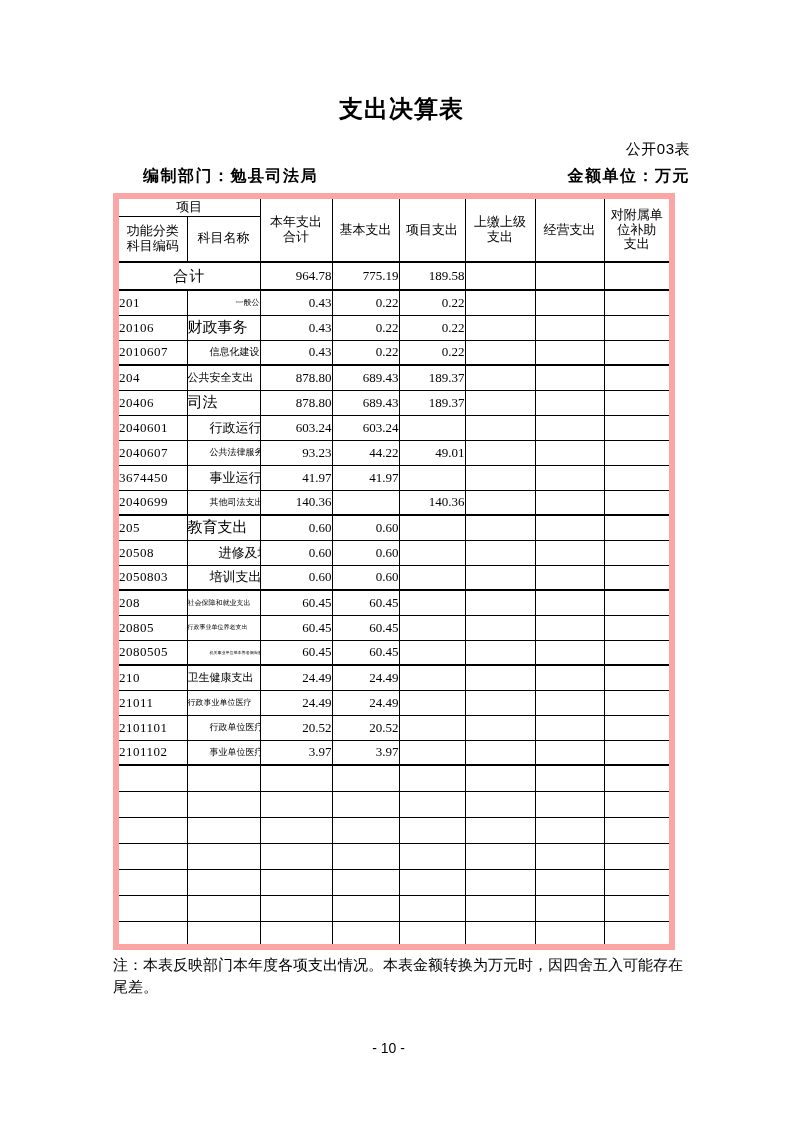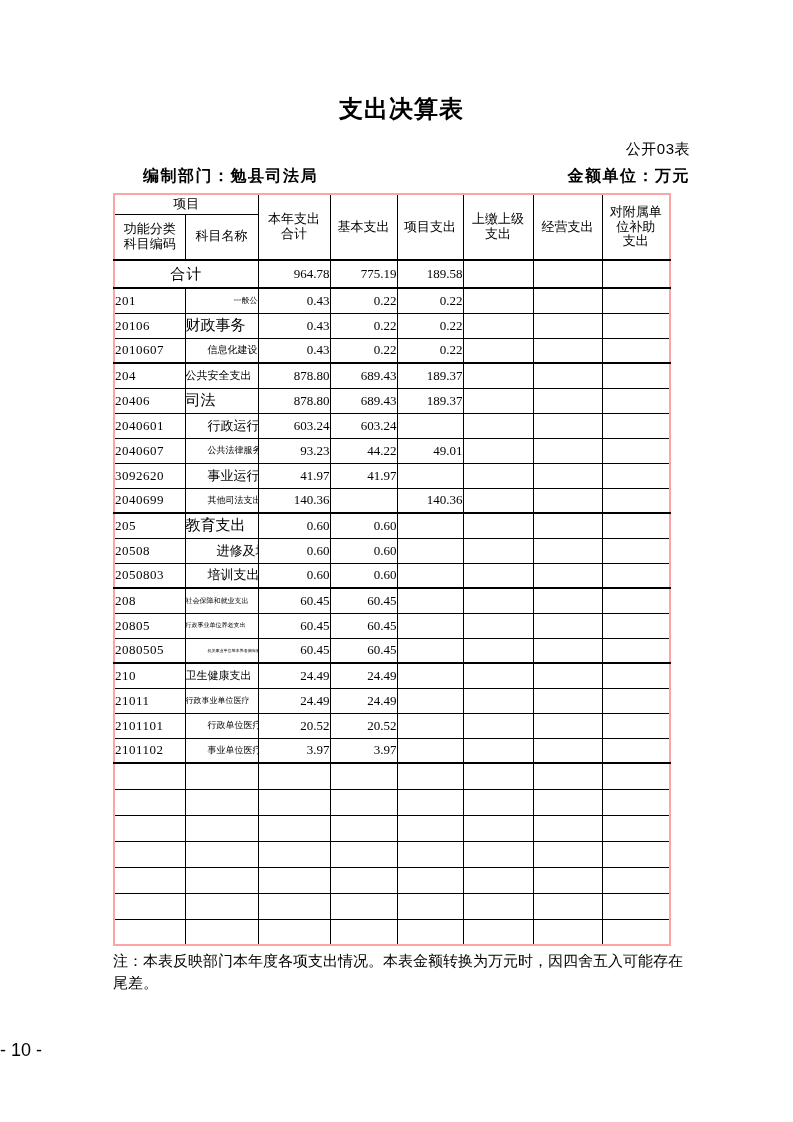--- a/index.html
+++ b/index.html
@@ -41,21 +41,21 @@
     font-family: "Liberation Sans", sans-serif;
     font-size: 16px;
     font-weight: 600;
     letter-spacing: 1.5px;
   }
   .meta-line .prepared { padding-left: 30px; text-align: right; }
   table.fin {
     border-collapse: collapse;
     table-layout: fixed;
     width: 557px;
-    border: 2px solid #fca5a5;
+    border: 6px solid #fca5a5;
   }
   table.fin th, table.fin td {
     border: 1px solid #000;
     padding: 0;
     overflow: hidden;
     vertical-align: middle;
   }
   table.fin th {
     font-family: "Liberation Sans", sans-serif;
     font-weight: normal;
@@ -98,22 +98,23 @@
     margin: 4px 0 0 0;
     width: 575px;
     font-size: 15px;
     line-height: 22px;
     text-align: left;
   }
   .page-number {
     position: absolute;
     left: 0; right: 16px;
     top: 1040px;
+    text-align: center;
     font-family: "Liberation Sans", sans-serif;
-    font-size: 18px;
+    font-size: 14px;
   }
 </style>
 </head>
 <body>
 
 <div class="sheet">
 
   <h1 class="doc-title">支出决算表</h1>
 
   <div class="table-code-line">公开03表</div>
@@ -228,21 +229,21 @@
     <td class="code">2040607</td>
     <td class="name" style="font-size: 9px; font-family: Liberation Mono, monospace;">公共法律服务</td>
     <td class="num">93.23</td>
     <td class="num">44.22</td>
     <td class="num">49.01</td>
     <td class="num"></td>
     <td class="num"></td>
     <td class="num"></td>
   </tr>
         <tr class="lvl3">
-    <td class="code">3092620</td>
+    <td class="code">3674450</td>
     <td class="name" style="font-size: 13px;">事业运行</td>
     <td class="num">41.97</td>
     <td class="num">41.97</td>
     <td class="num"></td>
     <td class="num"></td>
     <td class="num"></td>
     <td class="num"></td>
   </tr>
         <tr class="lvl3">
     <td class="code">2040699</td>

